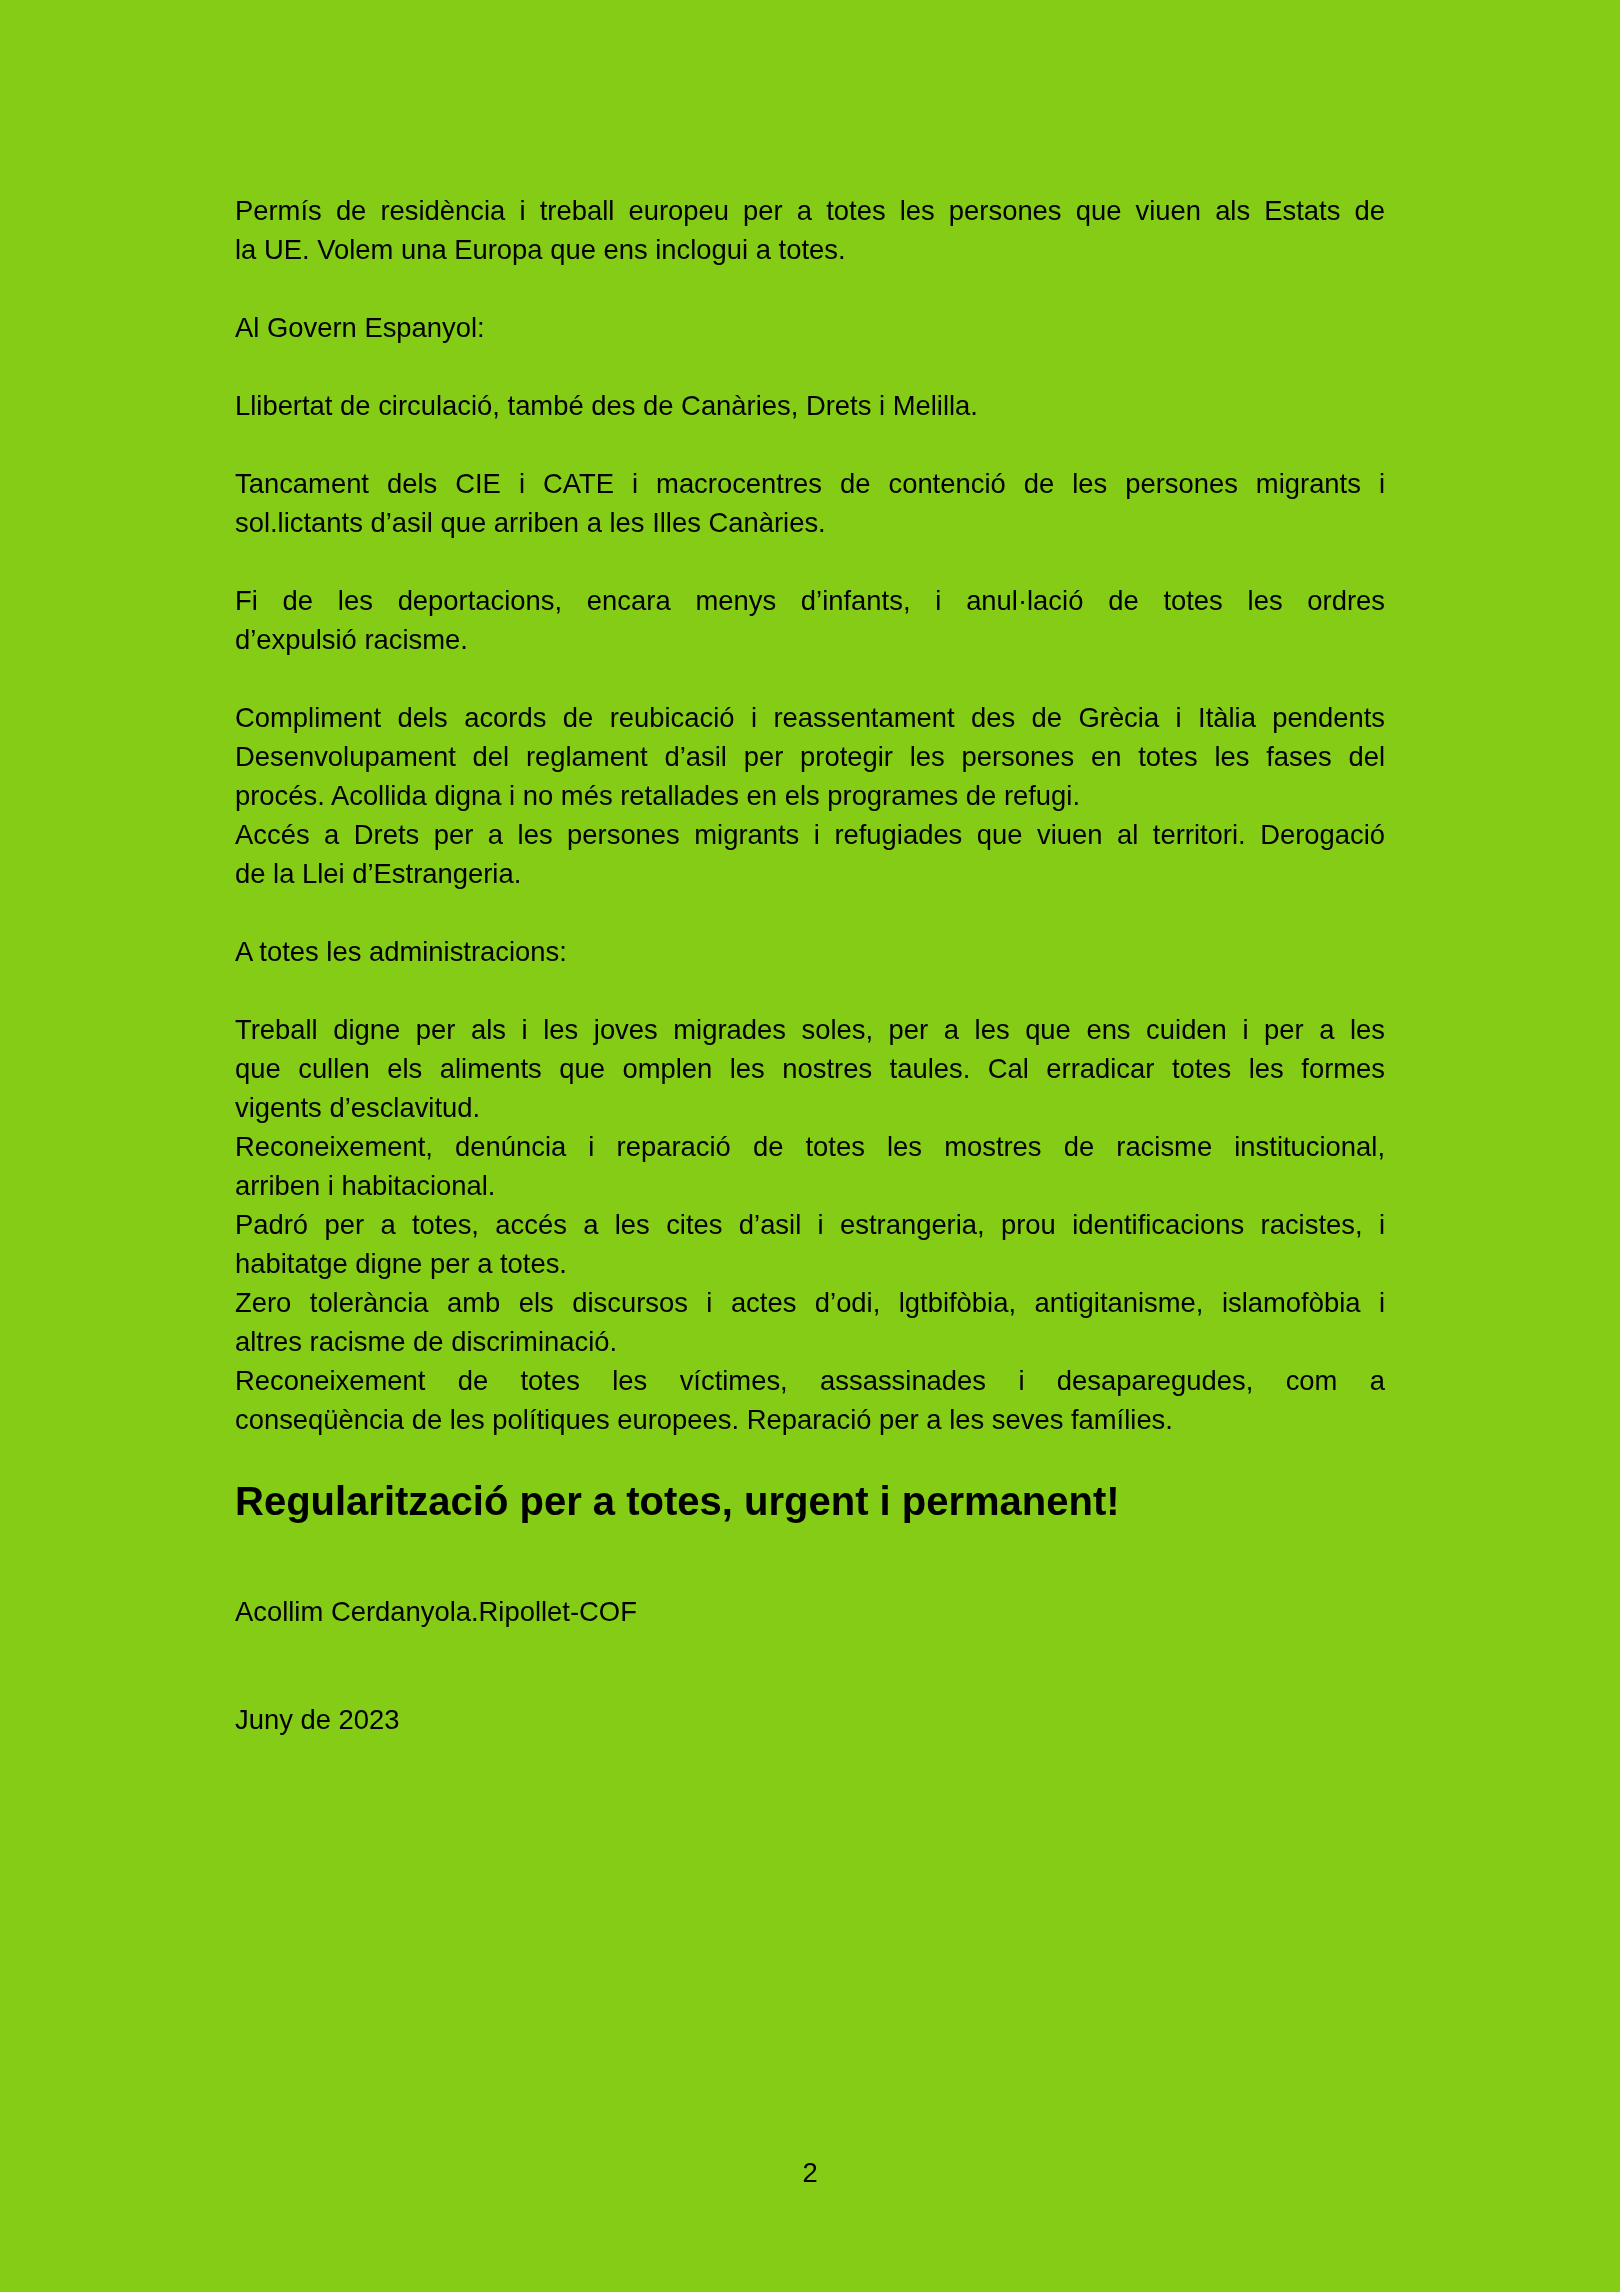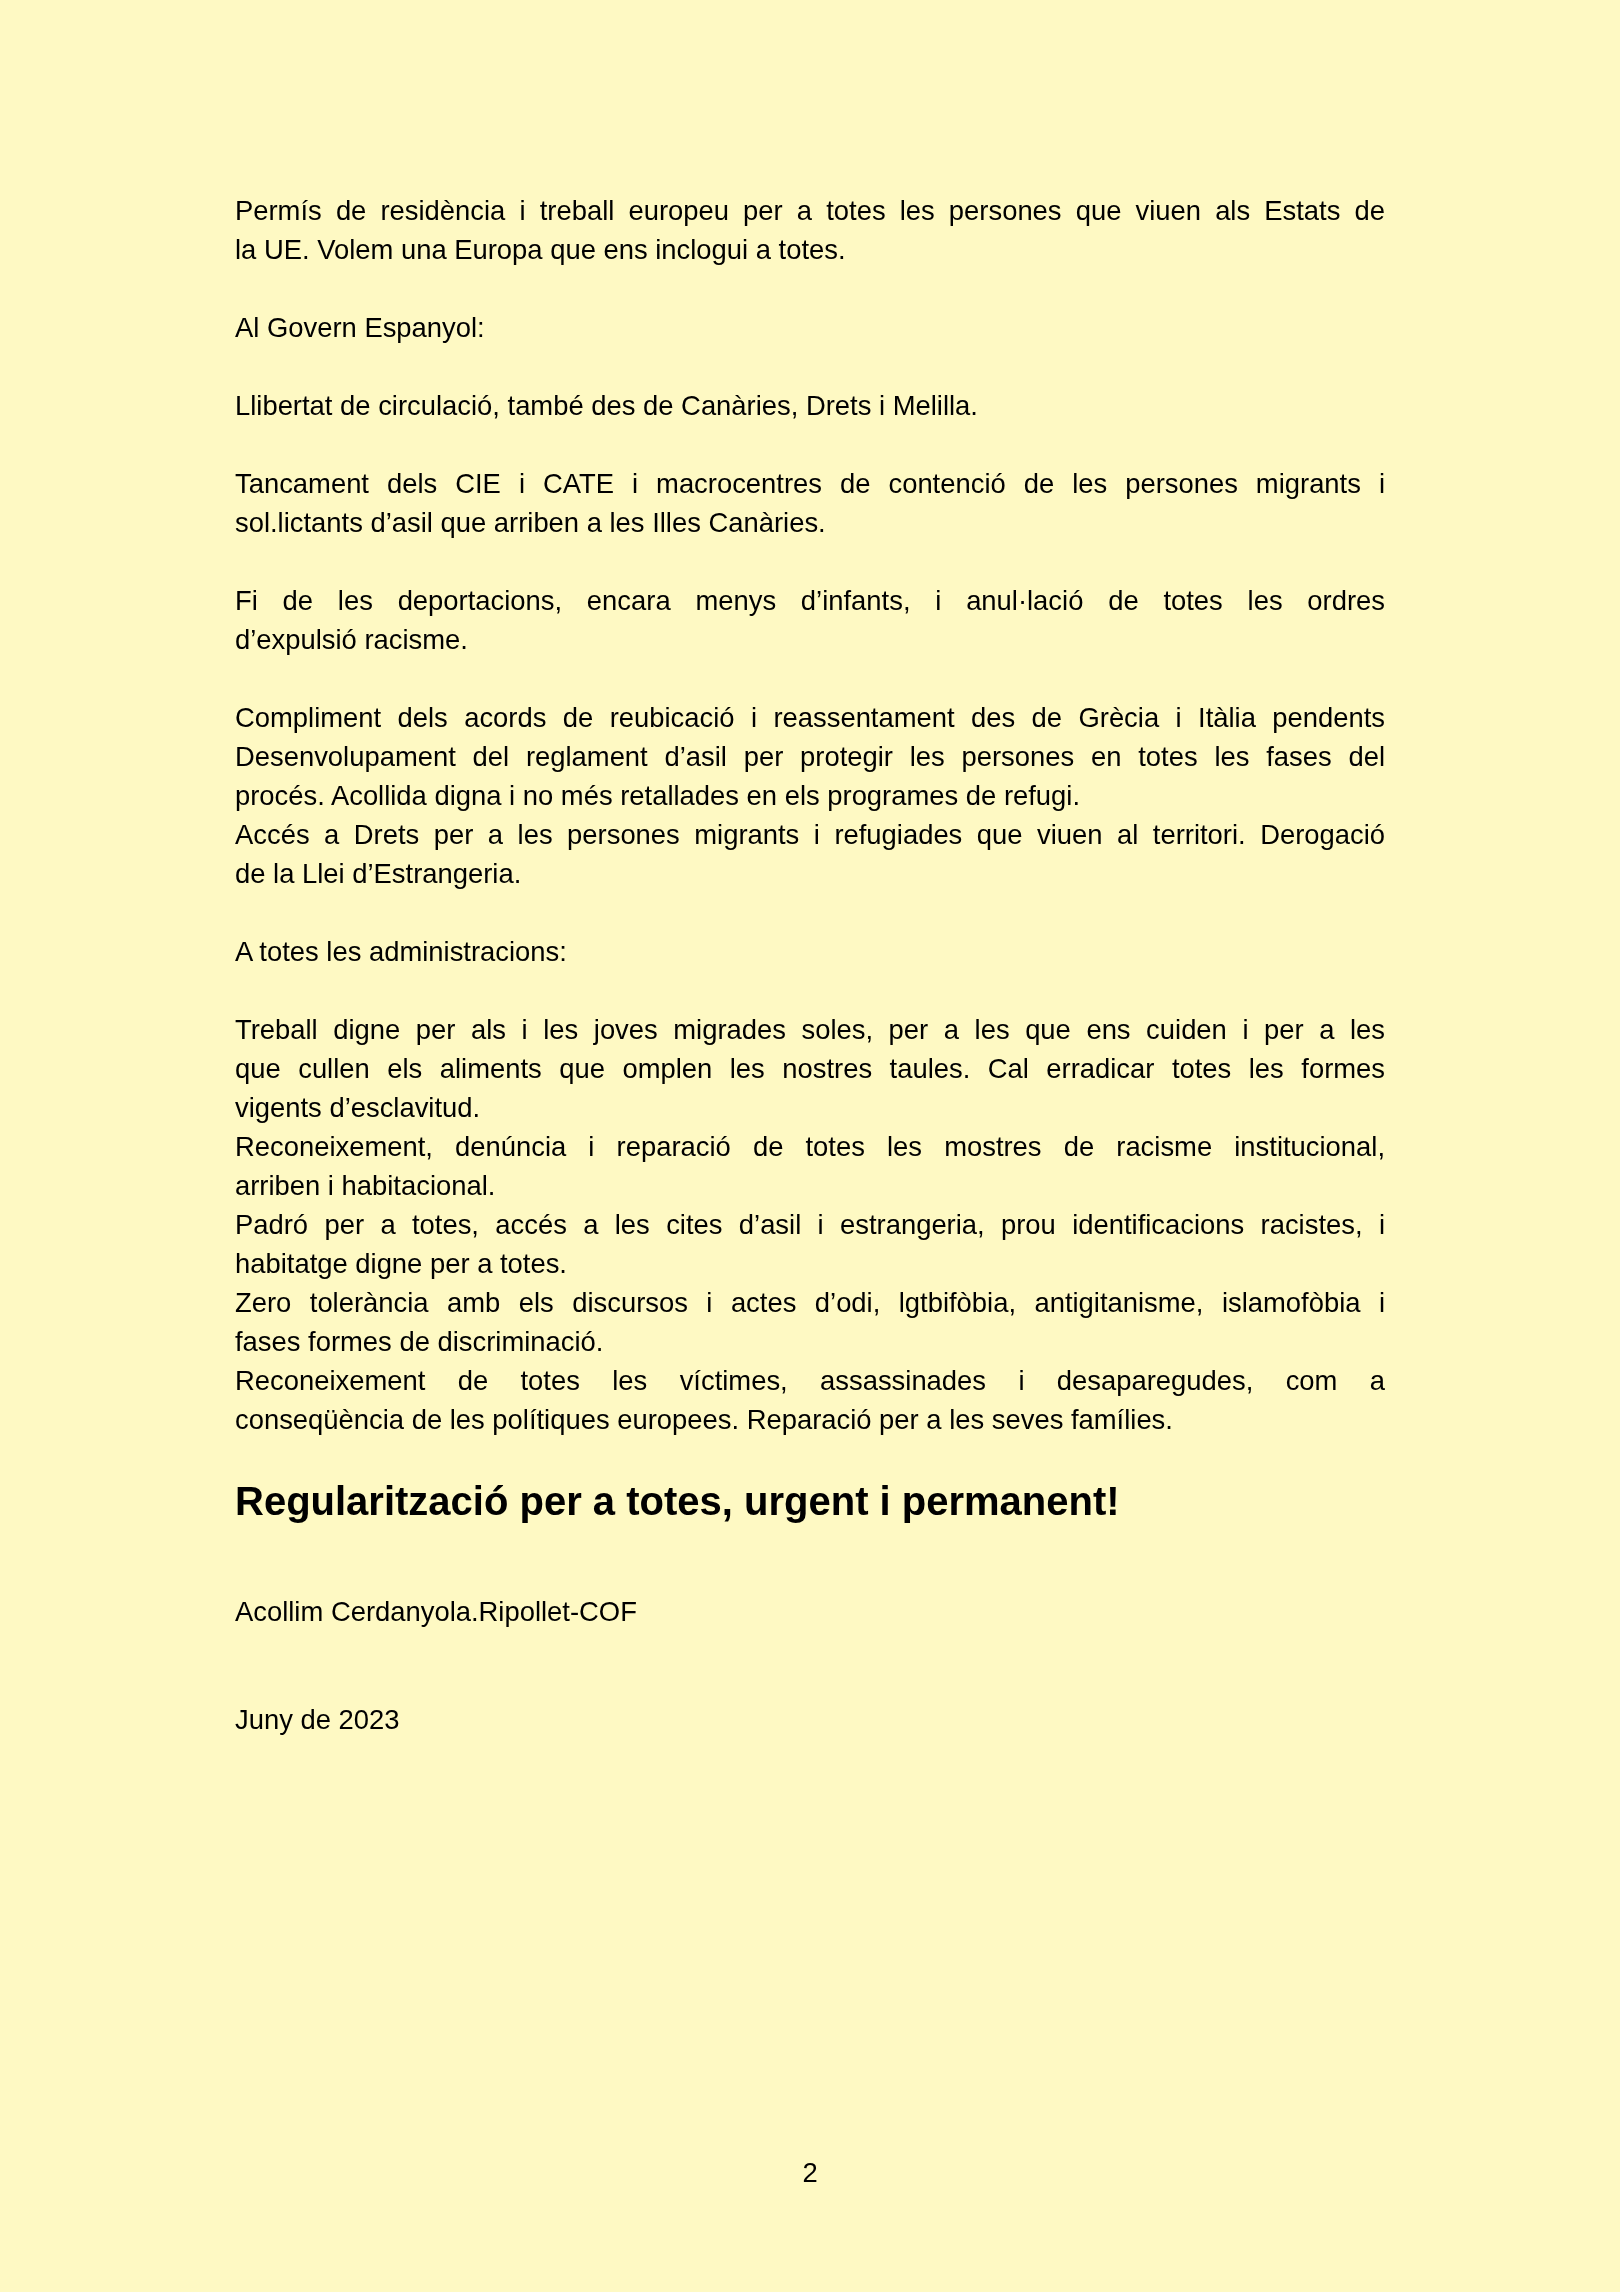--- a/index.html
+++ b/index.html
@@ -1,19 +1,19 @@
 <!DOCTYPE html>
 <html><head>
 <meta charset="utf-8">
 <style>
   html,body{margin:0;padding:0;background:#888;}
   #page{
     position:relative;
     width:1620px;height:2293px;
-    background:#fef9c3;
+    background:#84cc16;
     font-family:"Liberation Sans","DejaVu Sans",sans-serif;
     color:#000;
     overflow:hidden;
   }
   #doc-body{
     position:absolute;
     left:235px;top:191px;
     width:1150px;
     font-size:27.4px;
     line-height:39px;
@@ -92,21 +92,21 @@
         <p class="para">
           <span class="line fill">Reconeixement, denúncia i reparació de totes les mostres de racisme institucional,</span>
           <span class="line">arriben i habitacional.</span>
         </p>
         <p class="para">
           <span class="line fill">Padró per a totes, accés a les cites d’asil i estrangeria, prou identificacions racistes, i</span>
           <span class="line">habitatge digne per a totes.</span>
         </p>
         <p class="para">
           <span class="line fill">Zero tolerància amb els discursos i actes d’odi, lgtbifòbia, antigitanisme, islamofòbia i</span>
-          <span class="line">fases formes de discriminació.</span>
+          <span class="line">altres racisme de discriminació.</span>
         </p>
         <p class="para">
           <span class="line fill">Reconeixement de totes les víctimes, assassinades i desaparegudes, com a</span>
           <span class="line">conseqüència de les polítiques europees. Reparació per a les seves famílies.</span>
         </p>
       </div>
       <div class="block heading">
         <p class="para">
           <span class="line">Regularització per a totes, urgent i permanent!</span>
         </p>

